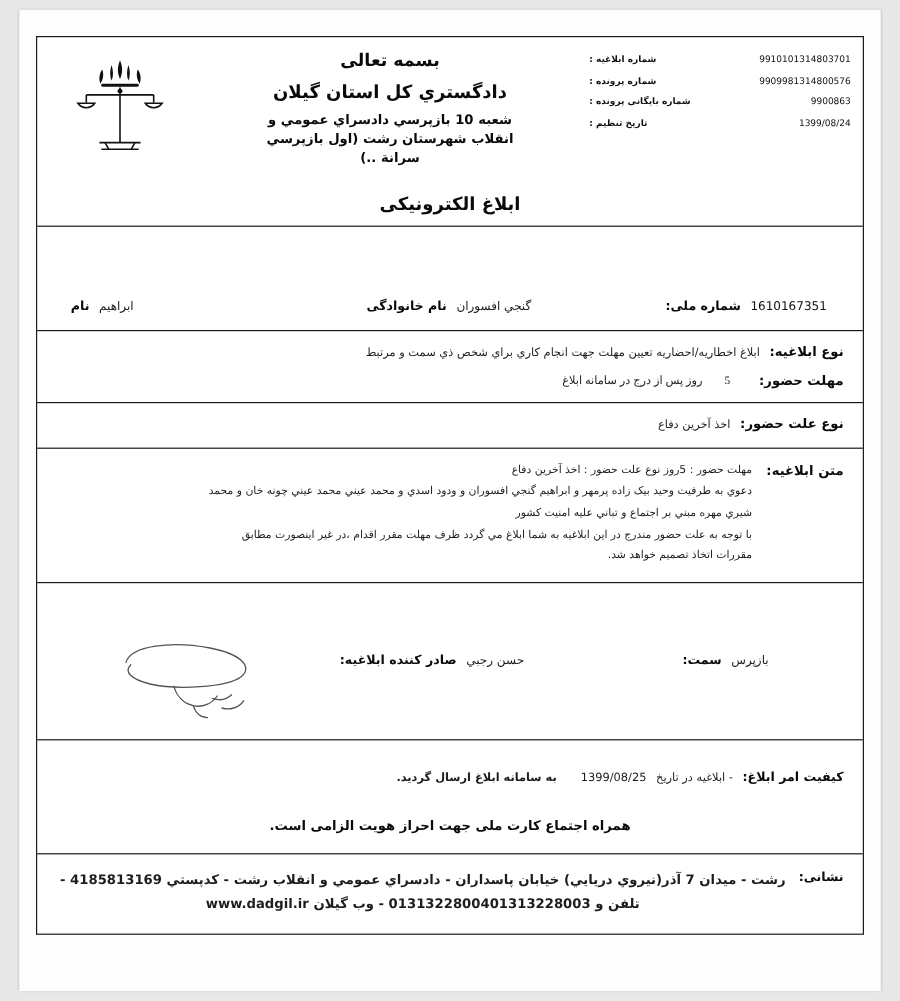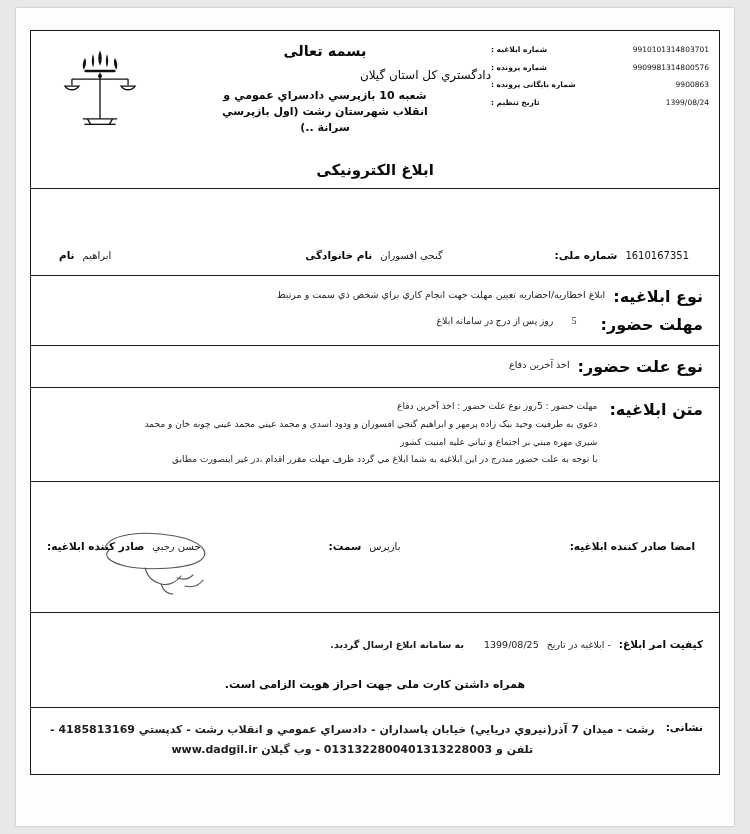--- a/index.html
+++ b/index.html
@@ -85,25 +85,24 @@
     padding-top: 4px;
   }
   .besmele {
     font-size: 14.5px;
     font-weight: bold;
     color: #0a0a0a;
     letter-spacing: 0px;
     margin-bottom: 9px;
   }
   .court-line {
-    font-size: 12px;
-    font-weight: normal;
+    font-size: 15px;
+    font-weight: bold;
     color: #0a0a0a;
     margin-bottom: 6px;
-    text-align: right;
   }
   .branch-line {
     font-size: 11px;
     font-weight: bold;
     color: #0a0a0a;
     line-height: 1.45;
   }
   .hdr-emblem {
     width: 118px;
     display: flex;
@@ -163,21 +162,21 @@
     box-sizing: border-box;
   }
   .line {
     display: flex;
     flex-direction: row;
     align-items: flex-start;
     margin-bottom: 9px;
   }
   .line:last-child { margin-bottom: 0; }
   .lbl {
-    font-size: 16px;
+    font-size: 11px;
     font-weight: bold;
     color: #0a0a0a;
     white-space: nowrap;
     margin-left: 8px;
     text-align: right;
   }
   .val {
     font-size: 9.5px;
     color: #1d1d1d;
     line-height: 1.6;
@@ -389,30 +388,28 @@
       </div>
 
       <div class="row">
         <div class="block matn">
           <span class="lbl">متن ابلاغیه:</span>
           <div class="matn-body">
             <p>مهلت حضور : 5روز نوع علت حضور : اخذ آخرین دفاع</p>
             <p>دعوي به طرفیت وحید بیک زاده پرمهر و ابراهیم گنجي افسوران و ودود اسدي و محمد عیني محمد عیني چونه خان و محمد</p>
             <p>شیري مهره مبني بر اجتماع و تباني علیه امنیت کشور</p>
             <p>با توجه به علت حضور مندرج در این ابلاغیه به شما ابلاغ مي گردد ظرف مهلت مقرر اقدام ،در غیر اینصورت مطابق</p>
+            <p>مقررات اتخاذ تصمیم خواهد شد.</p>
           </div>
         </div>
       </div>
 
       <div class="row">
         <div class="signer">
           <div class="signer-top">
-            <div class="fld s1">
-              <span class="fld-label">امضا صادر کننده ابلاغیه:</span>
-            </div>
             <div class="fld s2">
               <span class="fld-val">بازپرس</span>
               <span class="fld-label">سمت:</span>
             </div>
             <div class="fld s3">
               <span class="fld-val">حسن رجبي</span>
               <span class="fld-label">صادر کننده ابلاغیه:</span>
             </div>
           </div>
           <div class="sig-area">
@@ -429,21 +426,21 @@
         </div>
       </div>
 
       <div class="row">
         <div class="keyfiat">
           <span class="k-lbl">کیفیت امر ابلاغ:</span>
           <span class="k-v1">- ابلاغیه در تاریخ</span>
           <span class="k-date">1399/08/25</span>
           <span class="k-tail">به سامانه ابلاغ ارسال گردید.</span>
         </div>
-        <div class="note">همراه داشتن کارت ملی جهت احراز هویت الزامی است.</div>
+        <div class="note">همراه اجتماع کارت ملی جهت احراز هویت الزامی است.</div>
       </div>
 
       <div class="row">
         <div class="addr">
           <span class="a-lbl">نشانی:</span>
           <div class="addr-body">
             <div>رشت - میدان 7 آذر(نیروي دریایي) خیابان پاسداران - دادسراي عمومي و انقلاب رشت - کدپستي 4185813169 -</div>
             <div>
               <span>تلفن</span>
               <span class="ltr">01313228004و 01313228003</span>

